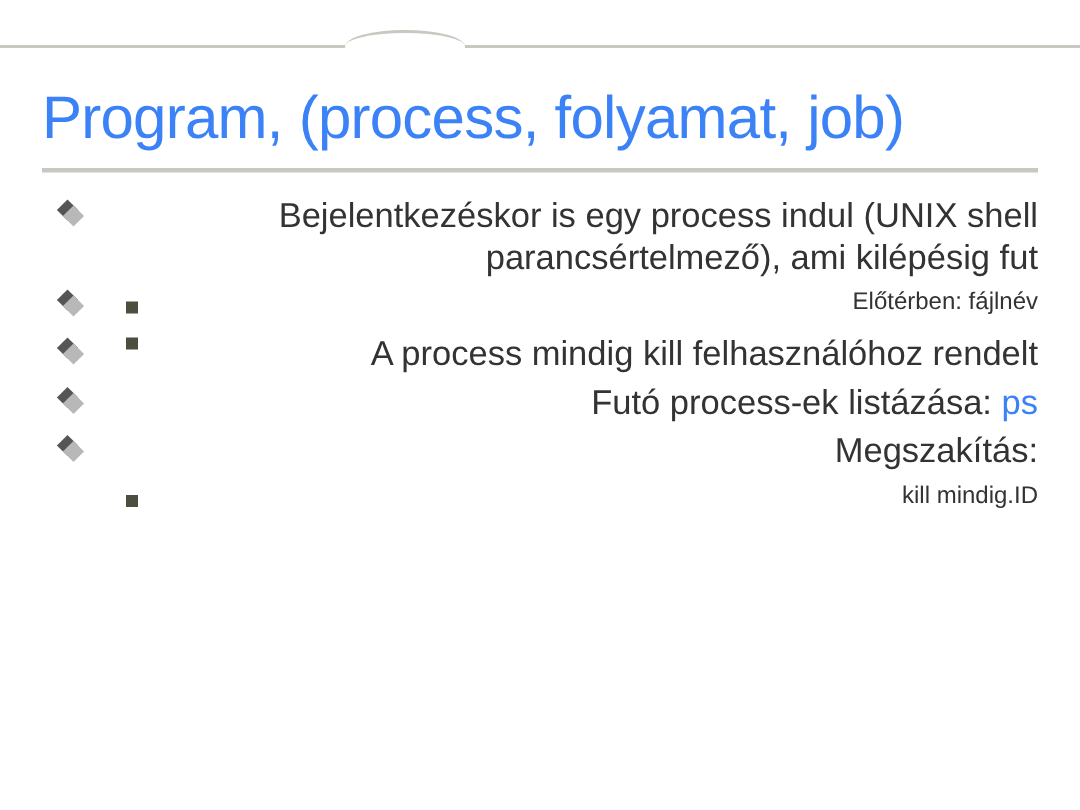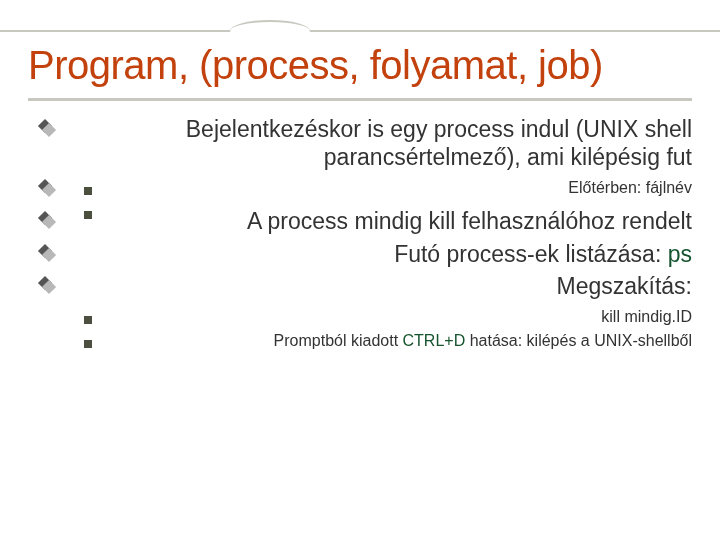--- a/index.html
+++ b/index.html
@@ -34,25 +34,25 @@
     top: -10px;
     width: 80px;
     height: 20px;
     border-radius: 50% / 50%;
     border-top: 2px solid #c8c8c0;
     background: #ffffff;
   }
   h1.title {
     position: relative;
     z-index: 2;
-    margin: 25px 0 10px 0;
+    margin: 39px 0 10px 0;
     font-weight: 400;
     font-size: 40px;
     letter-spacing: -0.5px;
-    color: #c2410c;
+    color: #3b82f6;
   }
   .divider {
     border: none;
     height: 3px;
     background: #c8c8c0;
     margin: 6px 0 14px 0;
   }
   ul.level1 {
     list-style: none;
     margin: 0 0 0 0;
@@ -106,21 +106,21 @@
   }
   .square-bullet {
     position: absolute;
     left: 0;
     top: 10px;
     width: 8px;
     height: 8px;
     background: #4a4f3f;
   }
   .cmd {
-    color: #14532d;
+    color: #3b82f6;
   }
 </style>
 </head>
 <body>
 
 <div class="slide">
   <div class="top-rule"></div>
 
   <h1 class="title">Program, (process, folyamat, job)</h1>
 
@@ -160,20 +160,16 @@
     <li>
       <span class="diamond-bullet"></span>
       <span>Megszakítás:</span>
     </li>
 
     <ul class="level2">
       <li>
         <span class="square-bullet"></span>
         <span>kill mindig.ID</span>
       </li>
-      <li>
-        <span class="square-bullet"></span>
-        <span>Promptból kiadott </span><span class="cmd">CTRL+D</span><span> hatása: kilépés a UNIX-shellből</span>
-      </li>
     </ul>
 
   </ul>
 </div>
 
 </body></html>

